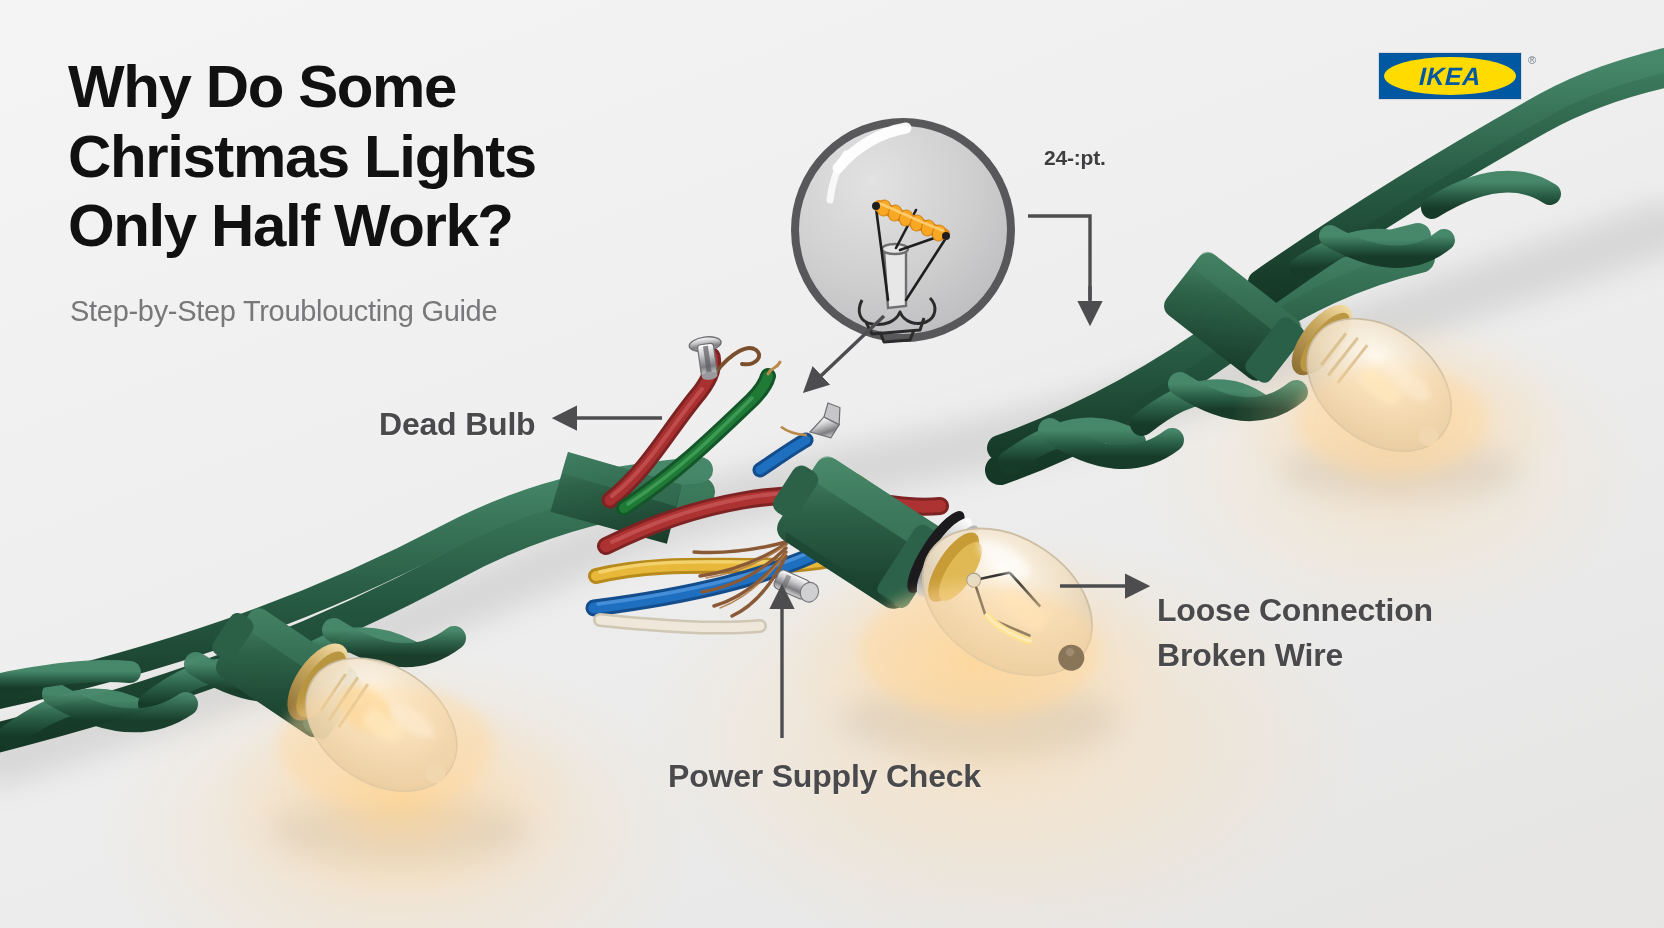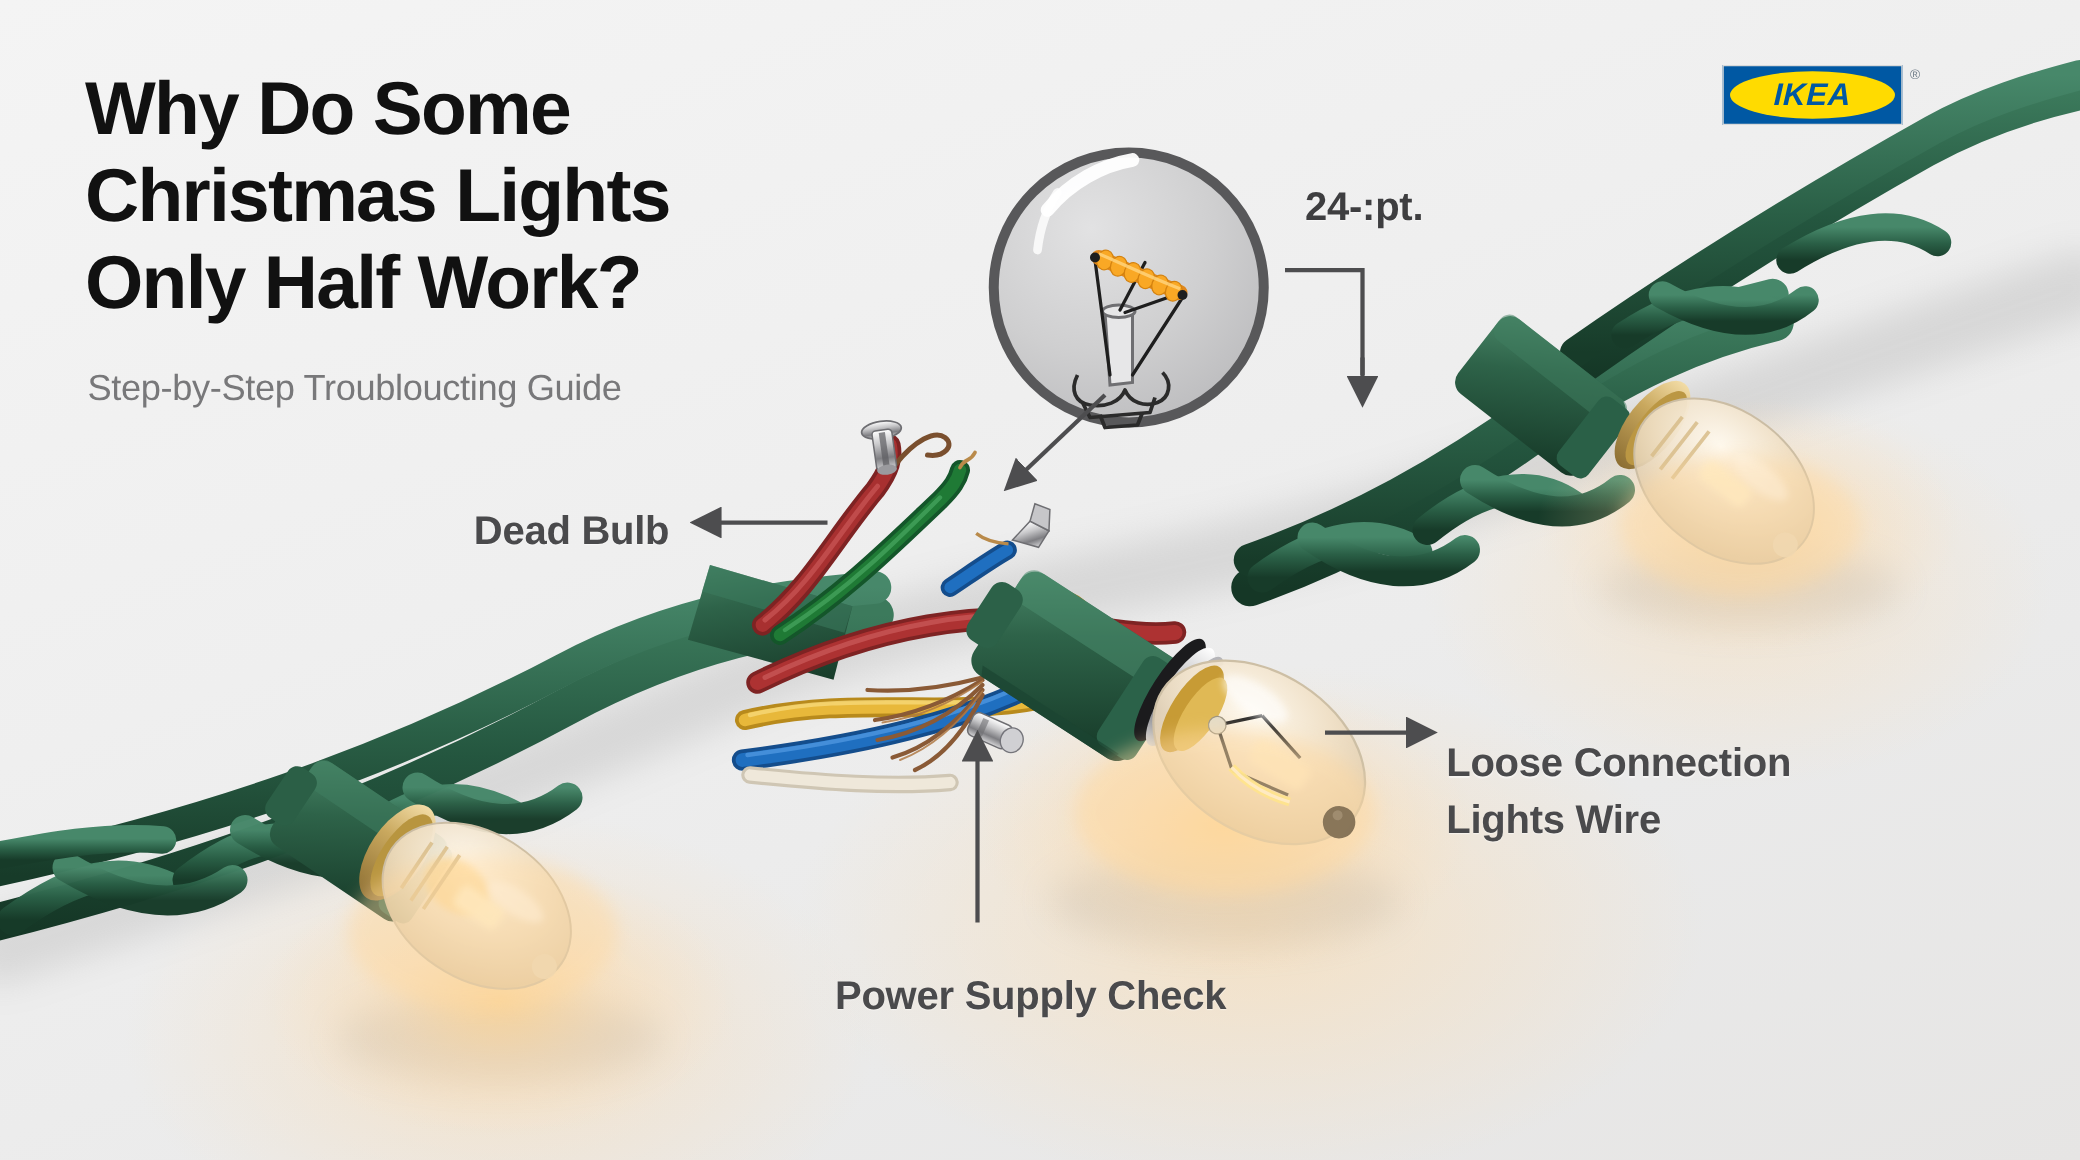--- a/index.html
+++ b/index.html
@@ -38,23 +38,23 @@
     letter-spacing:-0.3px;
   }
   .callout {
     position:absolute; z-index:6;
     font-size:32px; font-weight:bold; color:#4a4a4c;
     letter-spacing:-0.2px; line-height:1.42;
     text-shadow:0 1px 1px rgba(255,255,255,.55);
     white-space:nowrap;
   }
   #cal-dead  { left:379px; top:402px; }
-  #cal-zoom  { left:1044px; top:143px; font-size:32px; color:#3e3e40; }
+  #cal-zoom  { left:1044px; top:143px; font-size:21px; color:#3e3e40; }
   #cal-loose { left:1157px; top:564px;margin-top:24px; }
-  #cal-power { left:668px; top:774px; }
+  #cal-power { left:668px; top:754px; }
   #cal-loose span { display:block; }
 
   
   #ikea-logo {
     position:absolute; left:1378px; top:52px; width:144px; height:48px;
     z-index:7; background:#0058A3;
     border:1px solid #d9d9d9;
     display:flex; align-items:center; justify-content:center;
   }
   #ikea-ellipse {
@@ -425,21 +425,21 @@
   </div>
 
   <div class="hdr" id="subtitle">Step-by-Step Troubloucting Guide</div>
 
   <div class="callout" id="cal-dead">Dead Bulb</div>
 
   <div class="callout" id="cal-zoom">24-:pt.</div>
 
   <div class="callout" id="cal-loose">
     <span>Loose Connection</span>
-    <span>Lights Wire</span>
+    <span>Broken Wire</span>
   </div>
 
   <div class="callout" id="cal-power">Power Supply Check</div>
 
   <div id="ikea-logo">
     <div id="ikea-ellipse">
       <div id="ikea-word">IKEA</div>
     </div>
   </div>
   <div id="ikea-reg">®</div>

